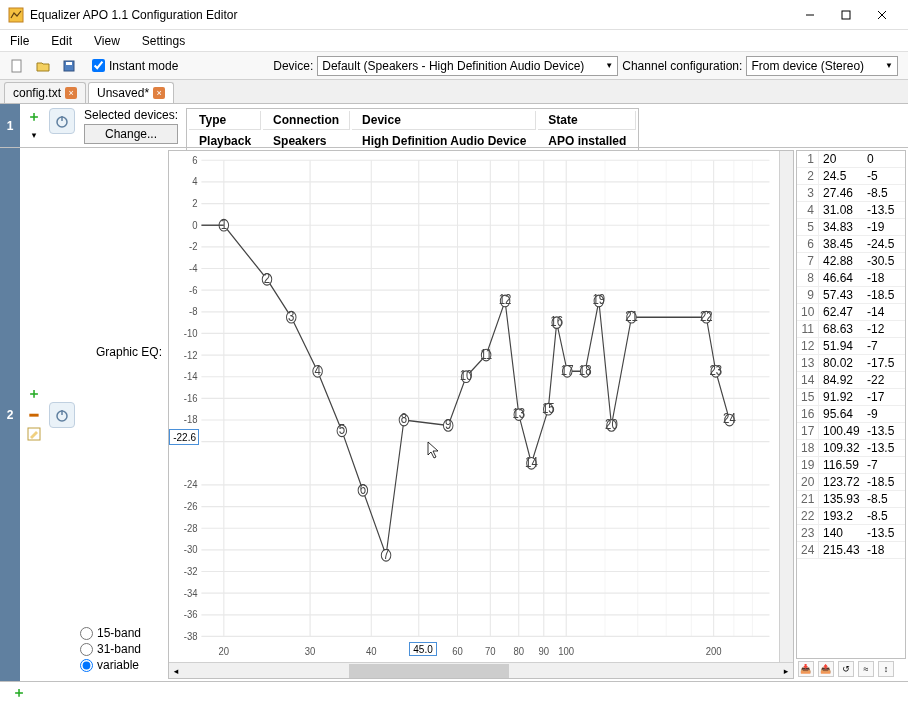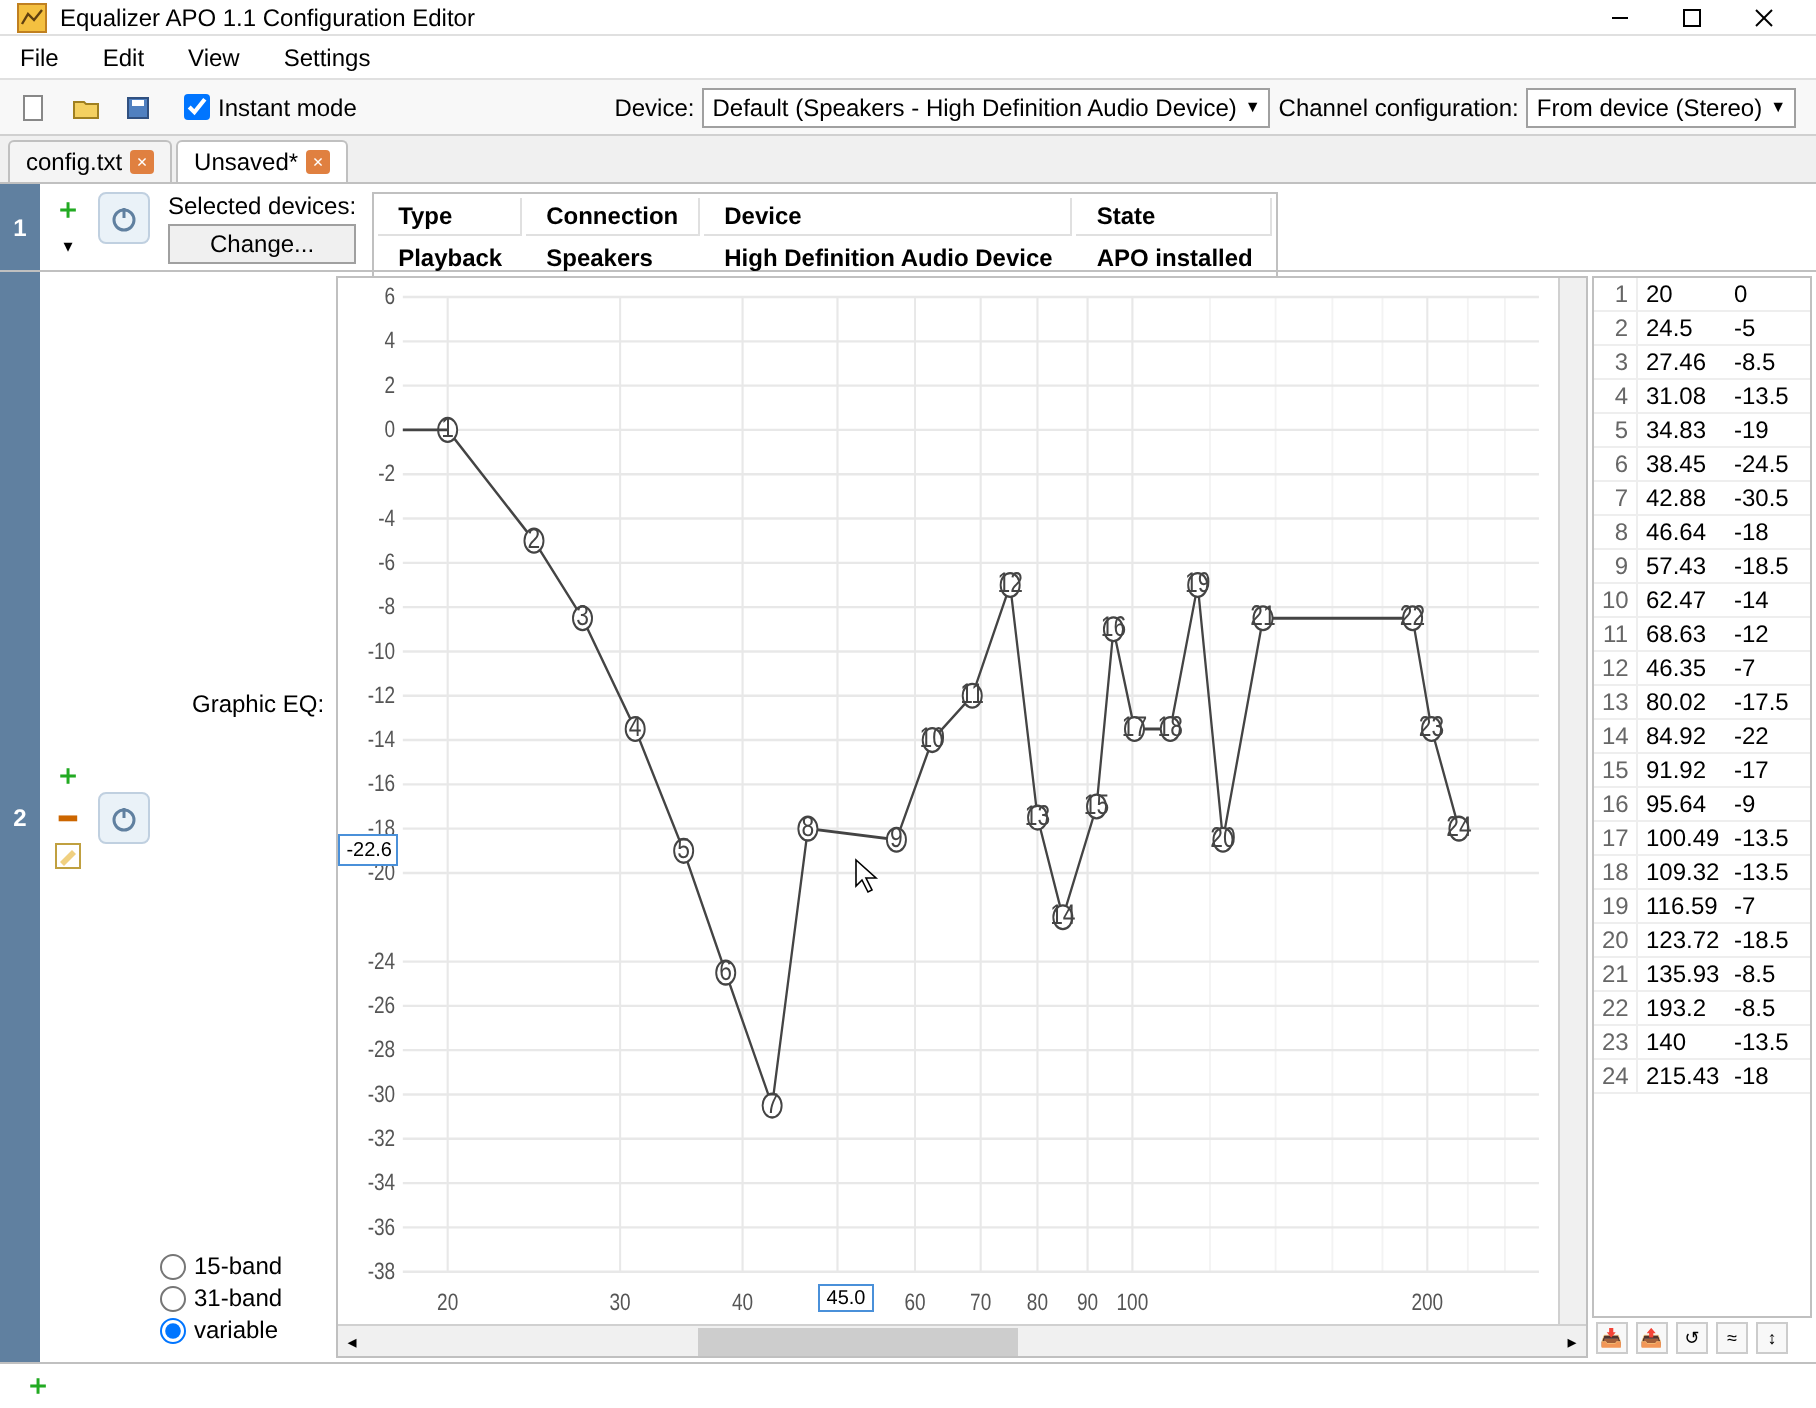--- a/index.html
+++ b/index.html
@@ -1,35 +1,35 @@
 <!DOCTYPE html>
 <html><head>
 <meta charset="utf-8">
 <style>
 * { box-sizing: border-box; margin: 0; padding: 0; font-family: "Segoe UI", Tahoma, sans-serif; font-size: 12px; }
 body { background: #fff; width: 908px; height: 704px; overflow: hidden; display: flex; flex-direction: column; }
 
 
-.titlebar { height: 18px; display: flex; align-items: center; padding: 0 8px; border-bottom: 1px solid #e0e0e0; }
+.titlebar { height: 30px; display: flex; align-items: center; padding: 0 8px; border-bottom: 1px solid #e0e0e0; }
 .titlebar .icon { width: 16px; height: 16px; margin-right: 6px; }
 .titlebar .title { flex: 1; }
 .titlebar .winbtn { width: 36px; height: 28px; display: flex; align-items: center; justify-content: center; }
 .titlebar .winbtn svg { width: 10px; height: 10px; }
 
 
 .menubar { height: 22px; display: flex; align-items: center; padding: 0 6px; gap: 14px; border-bottom: 1px solid #e0e0e0; }
 .menubar span { padding: 2px 4px; }
 
 
 .toolbar { height: 28px; display: flex; align-items: center; padding: 0 6px; border-bottom: 1px solid #d0d0d0; background: #f8f8f8; }
 .toolbar .tbtn { width: 22px; height: 22px; margin-right: 4px; display: flex; align-items: center; justify-content: center; border: 1px solid transparent; }
 .toolbar .checkbox { display: flex; align-items: center; margin-left: 8px; justify-content: space-between; }
 .toolbar .checkbox input { margin-right: 4px; }
 .toolbar .spacer { flex: 1; }
-.toolbar .combo { border: 1px solid #a0a0a0; background: #fff; height: 20px; padding: 0 4px; display: flex; align-items: center; margin: 0 4px; }
+.toolbar .combo { border: 1px solid #a0a0a0; background: #fff; height: 20px; padding: 0 4px; display: flex; align-items: center; margin: 0 4px; gap: 17px; }
 .toolbar .combo .caret { margin-left: 4px; font-size: 8px; }
 
 
 .tabbar { height: 24px; display: flex; align-items: flex-end; padding-left: 4px; background: #f0f0f0; border-bottom: 1px solid #c0c0c0; }
 .tab { padding: 3px 8px; background: #f4f4f4; border: 1px solid #c0c0c0; border-bottom: none; margin-right: 2px; border-radius: 3px 3px 0 0; display: flex; align-items: center; }
 .tab.active { background: #fff; }
 .tab .close { margin-left: 4px; width: 12px; height: 12px; background: #e08040; color: #fff; font-size: 9px; border-radius: 2px; display: flex; align-items: center; justify-content: center; }
 
 
 .main { flex: 1; display: flex; flex-direction: column; }
@@ -450,21 +450,21 @@
       <span class="data-freq">62.47</span>
       <span class="data-gain">-14</span>
             </div>
             <div class="data-row">
       <span class="data-idx">11</span>
       <span class="data-freq">68.63</span>
       <span class="data-gain">-12</span>
             </div>
             <div class="data-row">
       <span class="data-idx">12</span>
-      <span class="data-freq">46.35</span>
+      <span class="data-freq">51.94</span>
       <span class="data-gain">-7</span>
             </div>
             <div class="data-row">
       <span class="data-idx">13</span>
       <span class="data-freq">80.02</span>
       <span class="data-gain">-17.5</span>
             </div>
             <div class="data-row">
       <span class="data-idx">14</span>
       <span class="data-freq">84.92</span>

